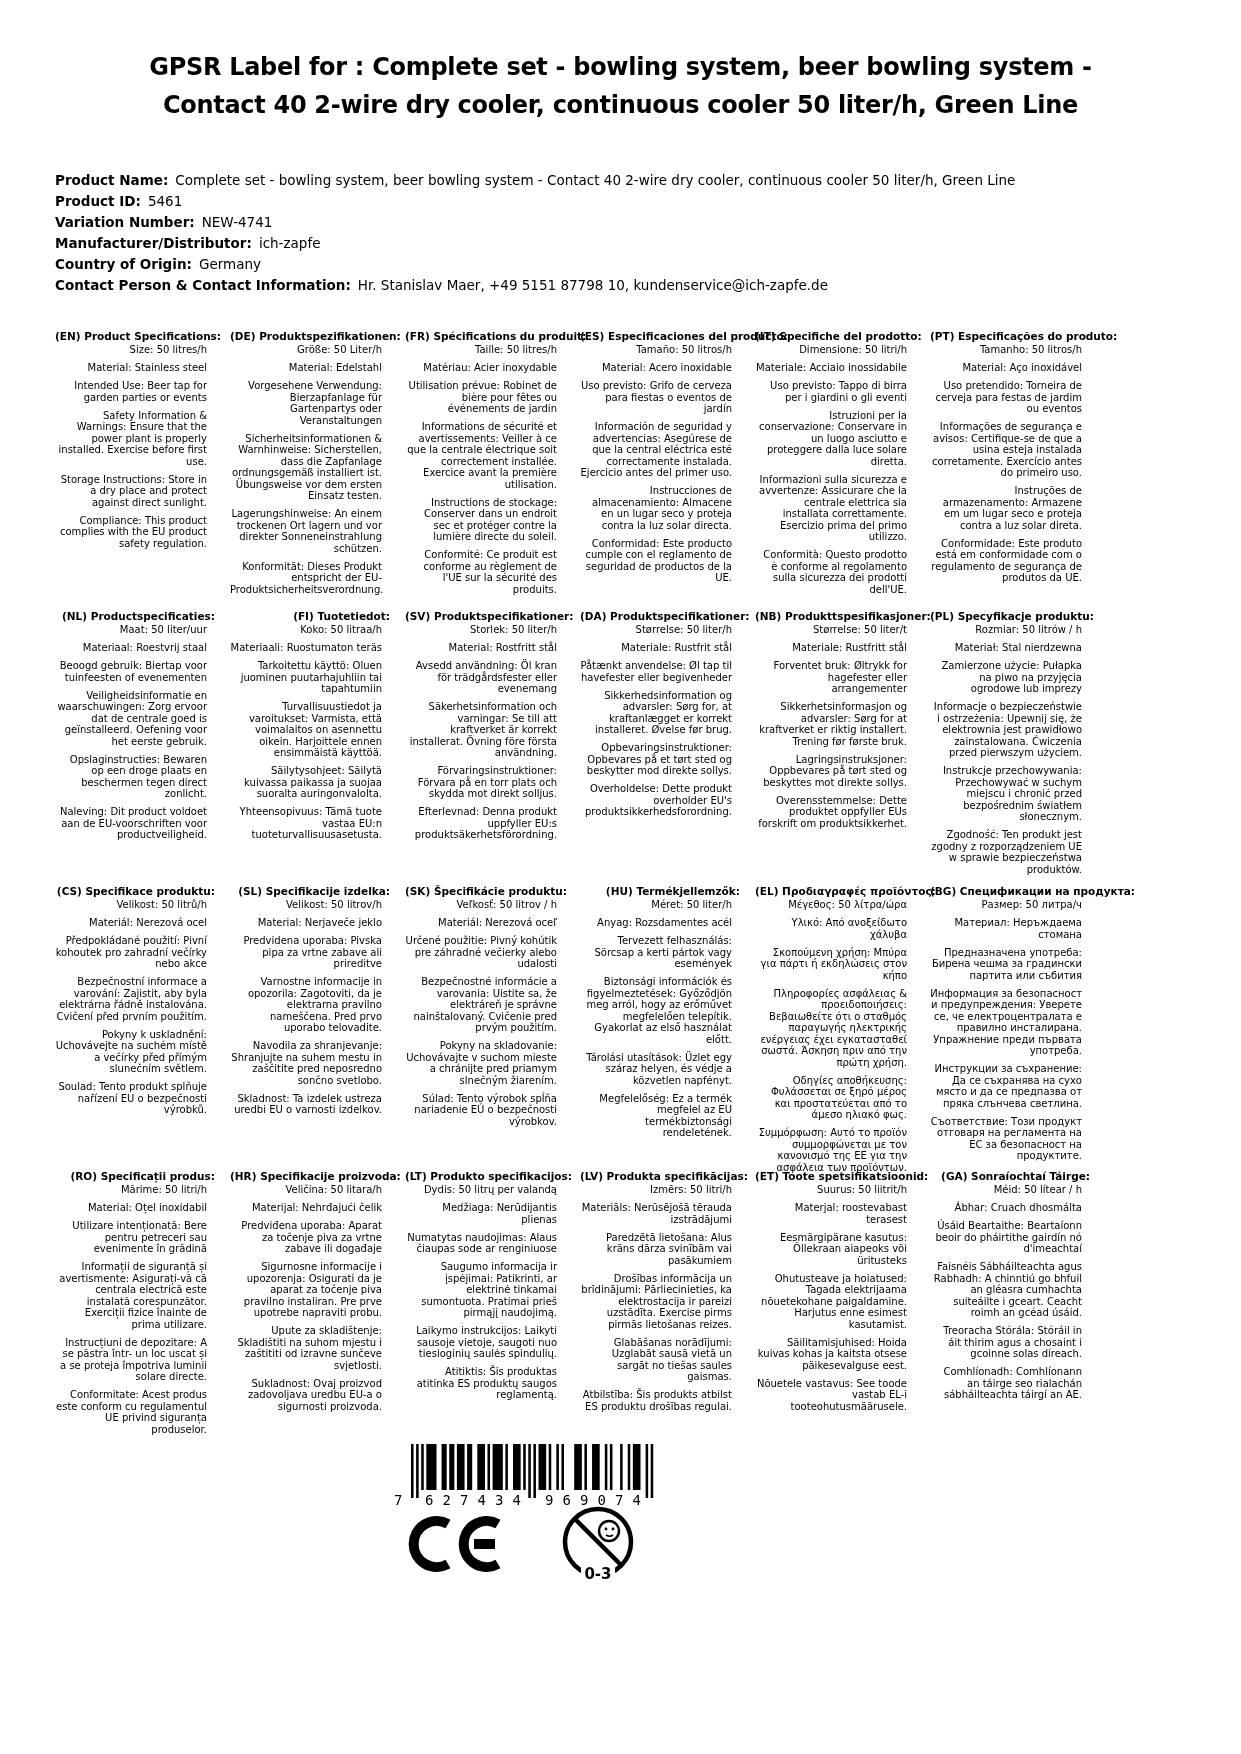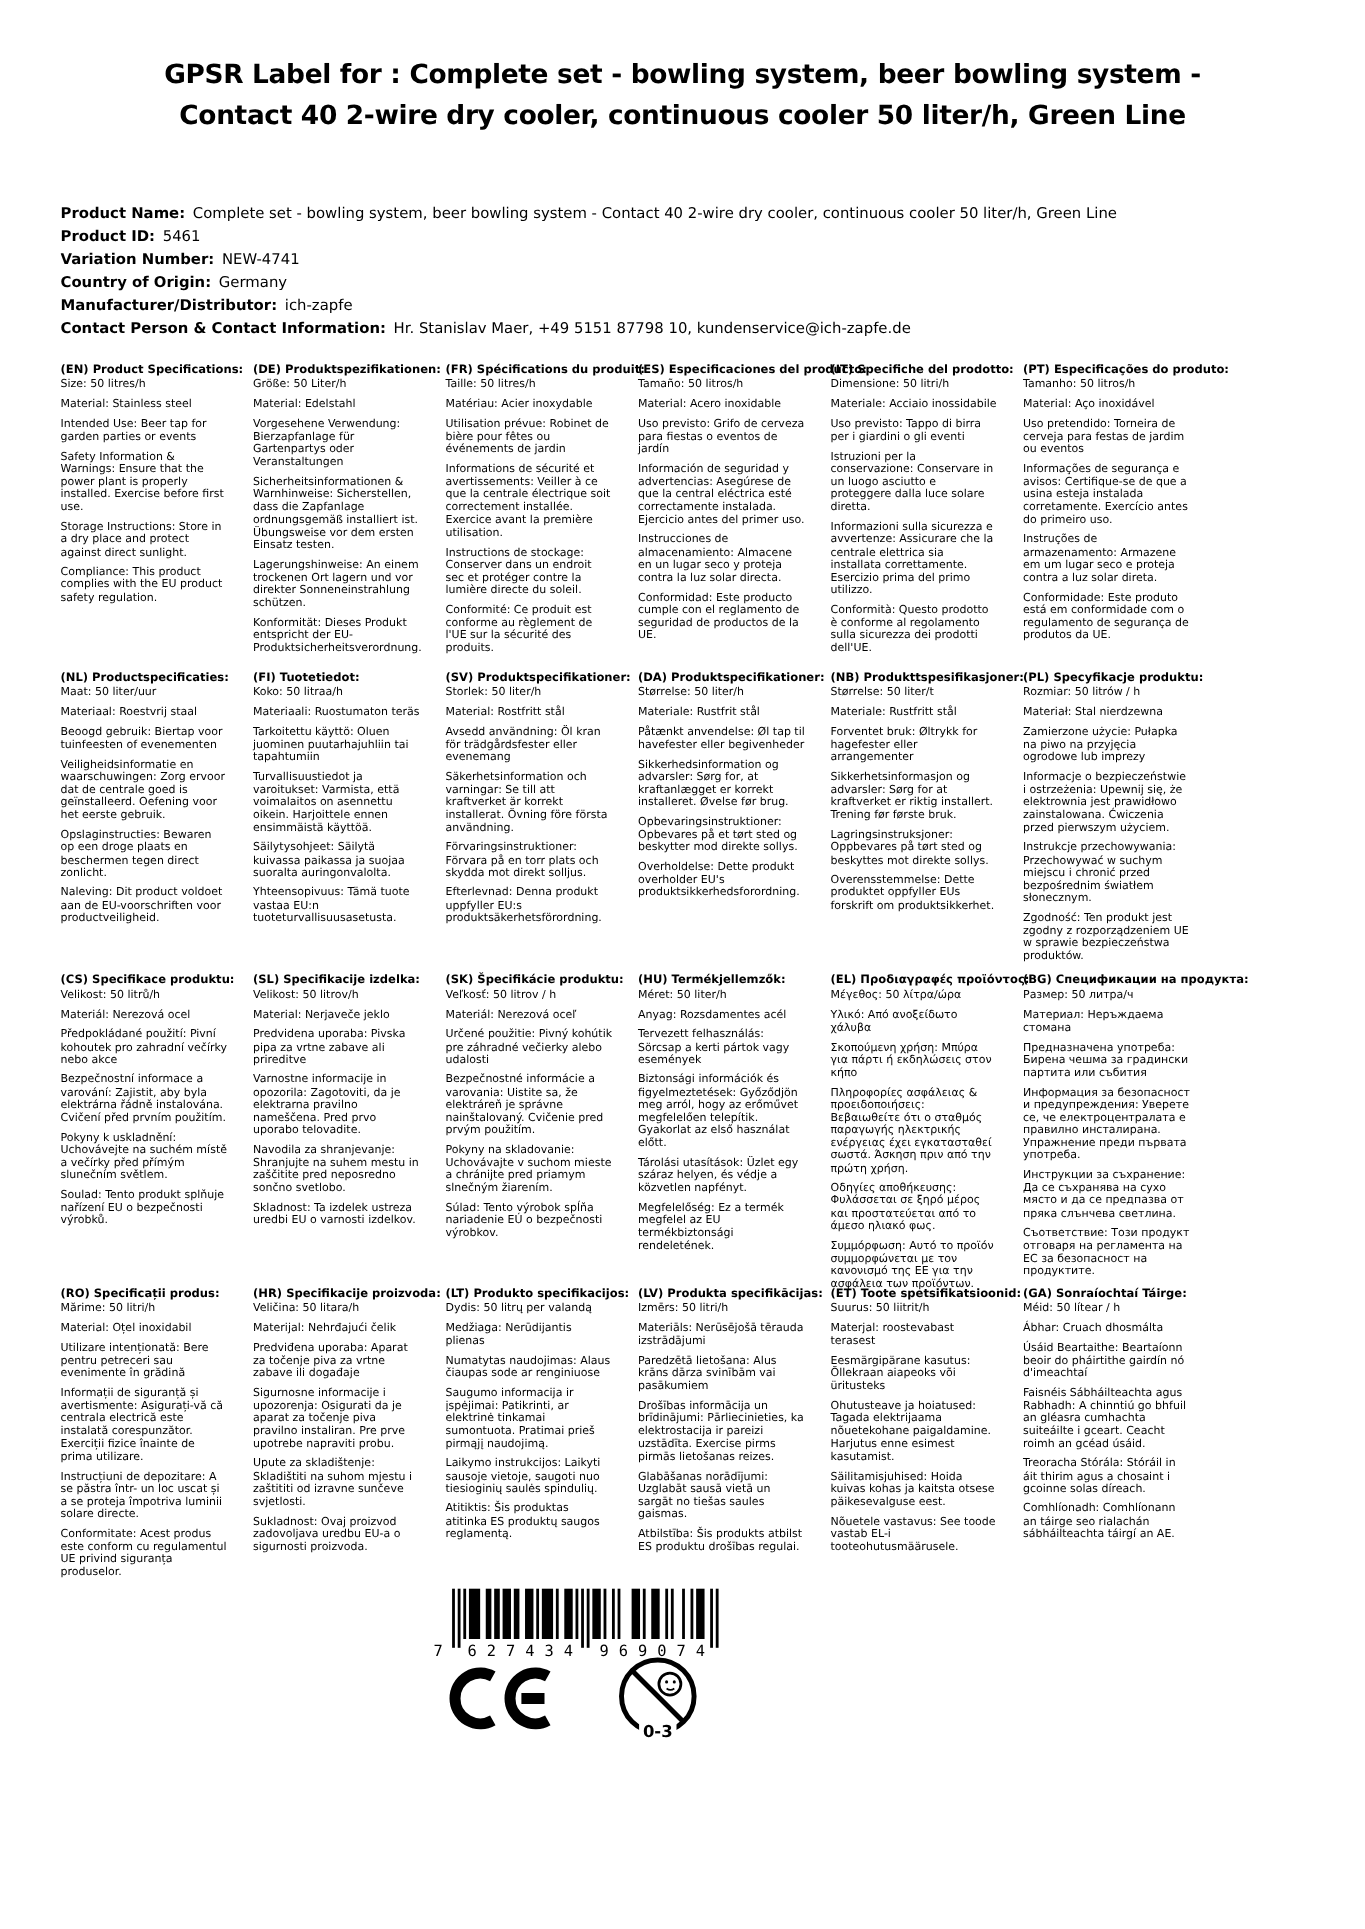--- a/index.html
+++ b/index.html
@@ -6,50 +6,51 @@
   .page {
     position:relative; width:1241px; height:1754px; background:#ffffff;
     font-family:"DejaVu Sans", "Liberation Sans", sans-serif; color:#000;
     overflow:hidden;
   }
   .title {
     position:absolute; top:48px; left:115px; width:1011px;
     text-align:center; font-weight:bold; font-size:24px; line-height:38px;
     letter-spacing:-0.3px; margin:0;
   }
-  .info { position:absolute; top:186px; left:55px; width:1186px; font-size:13.5px; }
+  .info { position:absolute; top:172px; left:55px; width:1186px; font-size:13.5px; }
   .info-row { white-space:nowrap; overflow:hidden; line-height:16px; margin-bottom:5px; }
   .info-row b { margin-right:7px; }
   .lang-grid {
     position:absolute; left:55px; top:330px;
     display:grid; grid-template-columns:repeat(6,175px);
     grid-template-rows:280px 275px 285px 280px;
     align-items:start;
+    text-align:right;
   }
   .lang-block { width:160px; }
   .lang-block h3 { font-size:10.5px; margin:0 0 2px 0; white-space:nowrap; font-weight:bold; }
   .lang-block p  { font-size:10px; line-height:11.5px; margin:0 0 6.5px 0; width:152px; }
   .barcode-wrap { position:absolute; left:393px; top:1444px; }
   .bc-digit { font-family:"DejaVu Sans Mono","Liberation Mono",monospace; font-size:14px; }
   .ce-wrap  { position:absolute; left:402px; top:1514px; }
   .age-wrap { position:absolute; left:558px; top:1502px; }
 </style>
 </head>
 <body>
 
 <div class="page">
 
   <h1 class="title">GPSR Label for : Complete set - bowling system, beer bowling system - Contact 40 2-wire dry cooler, continuous cooler 50 liter/h, Green Line</h1>
 
   <div class="info" id="infoRows">
       <div class="info-row"><b>Product Name:</b><span>Complete set - bowling system, beer bowling system - Contact 40 2-wire dry cooler, continuous cooler 50 liter/h, Green Line</span></div>
       <div class="info-row"><b>Product ID:</b><span>5461</span></div>
       <div class="info-row"><b>Variation Number:</b><span>NEW-4741</span></div>
+      <div class="info-row"><b>Manufacturer/Distributor:</b><span>ich-zapfe</span></div>
       <div class="info-row"><b>Country of Origin:</b><span>Germany</span></div>
-      <div class="info-row"><b>Manufacturer/Distributor:</b><span>ich-zapfe</span></div>
       <div class="info-row"><b>Contact Person &amp; Contact Information:</b><span>Hr. Stanislav Maer, +49 5151 87798 10, kundenservice@ich-zapfe.de</span></div>
     </div>
 
   <div class="lang-grid" id="langGrid">
       <div class="lang-block">
         <h3>(EN) Product Specifications:</h3>
         <p>Size: 50 litres/h</p>
         <p>Material: Stainless steel</p>
         <p>Intended Use: Beer tap for garden parties or events</p>
         <p>Safety Information &amp; Warnings: Ensure that the power plant is properly installed. Exercise before first use.</p>

